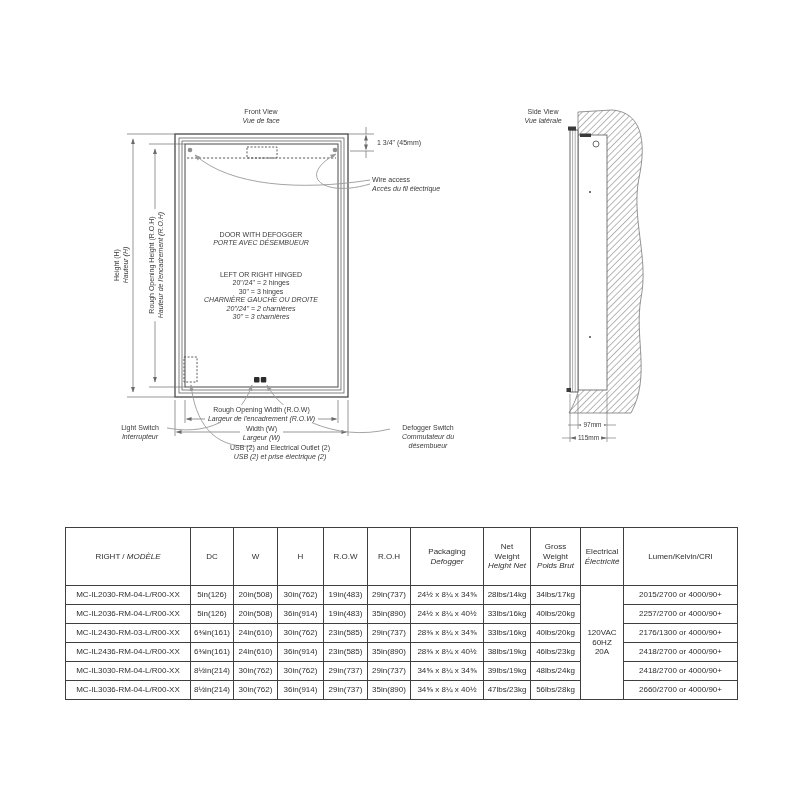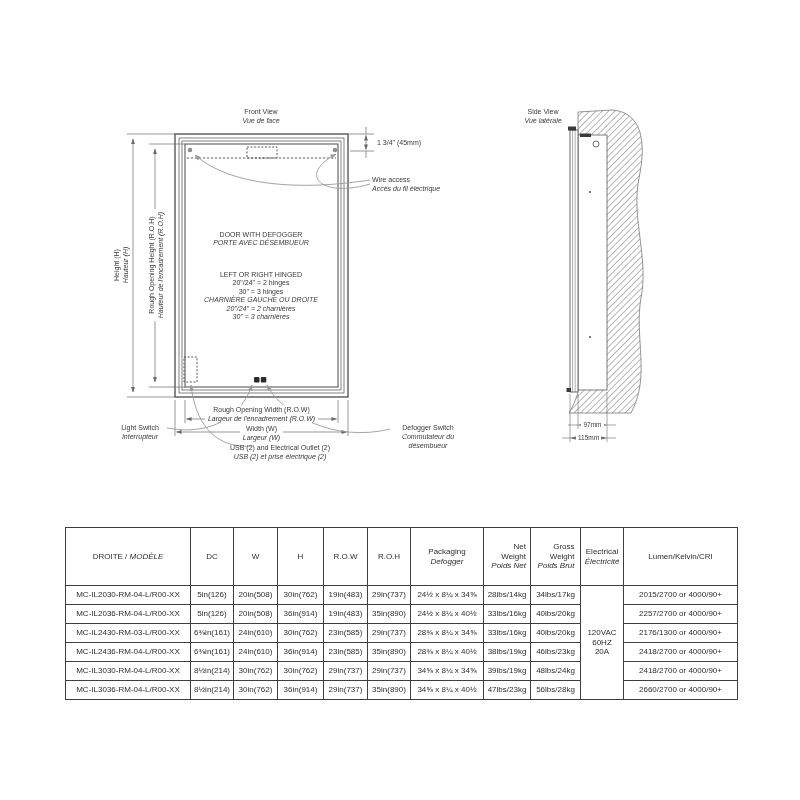--- a/index.html
+++ b/index.html
@@ -24,21 +24,21 @@
   table#spec-table {
     position:absolute; left:65px; top:527px; width:672px;
     border-collapse:collapse; table-layout:fixed; font-size:8px; color:#2e2e2e;
   }
   #spec-table th, #spec-table td {
     border:1px solid #3f3f3f; text-align:center; vertical-align:middle;
     padding:0 1px; font-weight:normal; line-height:9.5px; overflow:hidden;
   }
   #spec-table thead tr { height:58px; }
   #spec-table tbody tr { height:19px; }
-  .narrow { max-width:38px; margin:0 auto;text-align:right; }
+  .narrow { max-width:38px; margin:0 auto; }
 </style>
 </head>
 <body>
 
 <svg class="linework" width="800" height="500" viewBox="0 0 800 500">
   <defs>
     <pattern id="hatch" width="4.5" height="4.5" patternUnits="userSpaceOnUse" patternTransform="rotate(45)">
       <rect width="4.5" height="4.5" fill="#ffffff"></rect>
       <line x1="0" y1="0" x2="0" y2="4.5" stroke="#9a9a9a" stroke-width="1.4"></line>
     </pattern>
@@ -214,33 +214,33 @@
     <col style="width:44px">
       <col style="width:43px">
       <col style="width:73px">
       <col style="width:47px">
     <col style="width:50px">
       <col style="width:43px">
       <col style="width:114px">
   </colgroup>
   <thead>
     <tr>
-      <th><span>DROITE /</span> <span class="it">MODÈLE</span></th>
+      <th><span>RIGHT /</span> <span class="it">MODÈLE</span></th>
       <th><span>DC</span></th>
       <th><span>W</span></th>
       <th><span>H</span></th>
       <th><span>R.O.W</span></th>
       <th><span>R.O.H</span></th>
       <th>
         <div>Packaging</div>
         <div class="it">Defogger</div>
       </th>
       <th>
         <div class="narrow">Net Weight</div>
-        <div class="narrow it">Poids Net</div>
+        <div class="narrow it">Height Net</div>
       </th>
       <th>
         <div class="narrow">Gross Weight</div>
         <div class="narrow it">Poids Brut</div>
       </th>
       <th>
         <div>Electrical</div>
         <div class="it">Électricité</div>
       </th>
       <th><span>Lumen/Kelvin/CRI</span></th>

